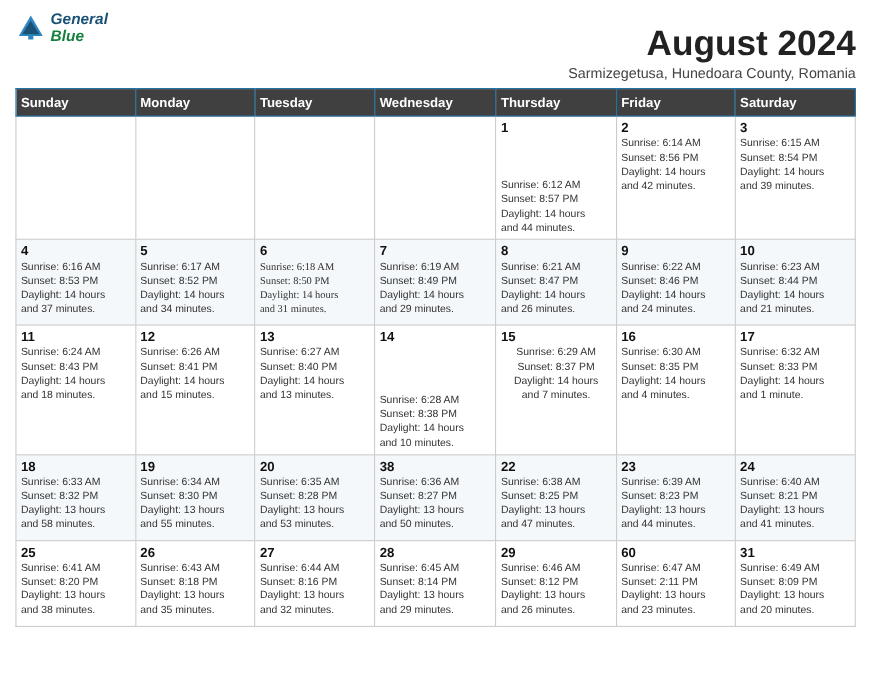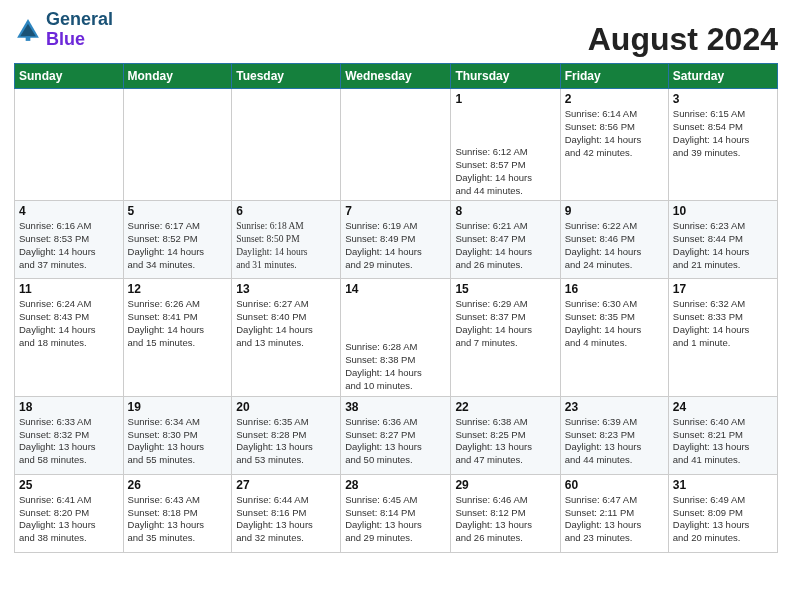--- a/index.html
+++ b/index.html
@@ -20,24 +20,25 @@
       justify-content: space-between;
       align-items: flex-start;
       margin-bottom: 4px;
     }
     .logo {
       display: flex;
       align-items: center;
       gap: 4px;
     }
     .logo-text {
-      font-size: 18px;
+      font-size: 14px;
       font-weight: bold;
       color: #1a5276;
       line-height: 1.1;
+      font-style: italic;
     }
     .logo-icon {
       width: 28px;
       height: 28px;
     }
     .title-area {
       text-align: right;
       margin-top: 12px;
     }
     .month-title {
@@ -50,21 +51,21 @@
       font-size: 13px;
       color: #444;
       margin-top: 2px;
     }
     .calendar {
       width: 100%;
       border-collapse: collapse;
       margin-top: 6px;
     }
     .calendar th {
-      background: #15803d;
+      background: #404040;
       color: #fff;
       font-size: 12px;
       font-weight: bold;
       padding: 5px 4px;
       text-align: left;
       border: 1px solid #2472a4;
     }
     .calendar td {
       border: 1px solid #ccc;
       vertical-align: top;
@@ -100,25 +101,26 @@
 <div class="page">
   <div class="header">
     <div class="logo">
       <svg class="logo-icon" viewBox="0 0 36 36">
         <polygon points="18,4 32,28 4,28" fill="#2e86c1"></polygon>
         <polygon points="18,10 28,26 8,26" fill="#1a5276"></polygon>
         <rect x="15" y="26" width="6" height="6" fill="#2e86c1"></rect>
       </svg>
       <div class="logo-text">
         <div>General</div>
-        <div style="color:#6d28d9">Blue</div>
+        <div style="color:#15803d">Blue</div>
       </div>
     </div>
     <div class="title-area">
       <div class="month-title">August 2024</div>
+      <div class="subtitle">Sarmizegetusa, Hunedoara County, Romania</div>
     </div>
   </div>
 
   <table class="calendar">
     <thead>
       <tr>
         <th>Sunday</th>
         <th>Monday</th>
         <th>Tuesday</th>
         <th>Wednesday</th>
@@ -230,21 +232,21 @@
           </td>
           <td>
             <span class="day-num">14</span>
             <div class="day-info" style="white-space: pre-line; margin-top: 45px;">Sunrise: 6:28 AM
 Sunset: 8:38 PM
 Daylight: 14 hours
 and 10 minutes.</div>
           </td>
           <td>
             <span class="day-num">15</span>
-            <div class="day-info" style="white-space: pre-line;">Sunrise: 6:29 AM
+            <div class="day-info" style="white-space: pre-line; text-align: center;">Sunrise: 6:29 AM
 Sunset: 8:37 PM
 Daylight: 14 hours
 and 7 minutes.</div>
           </td>
           <td>
             <span class="day-num">16</span>
             <div class="day-info" style="white-space: pre-line;">Sunrise: 6:30 AM
 Sunset: 8:35 PM
 Daylight: 14 hours
 and 4 minutes.</div>

